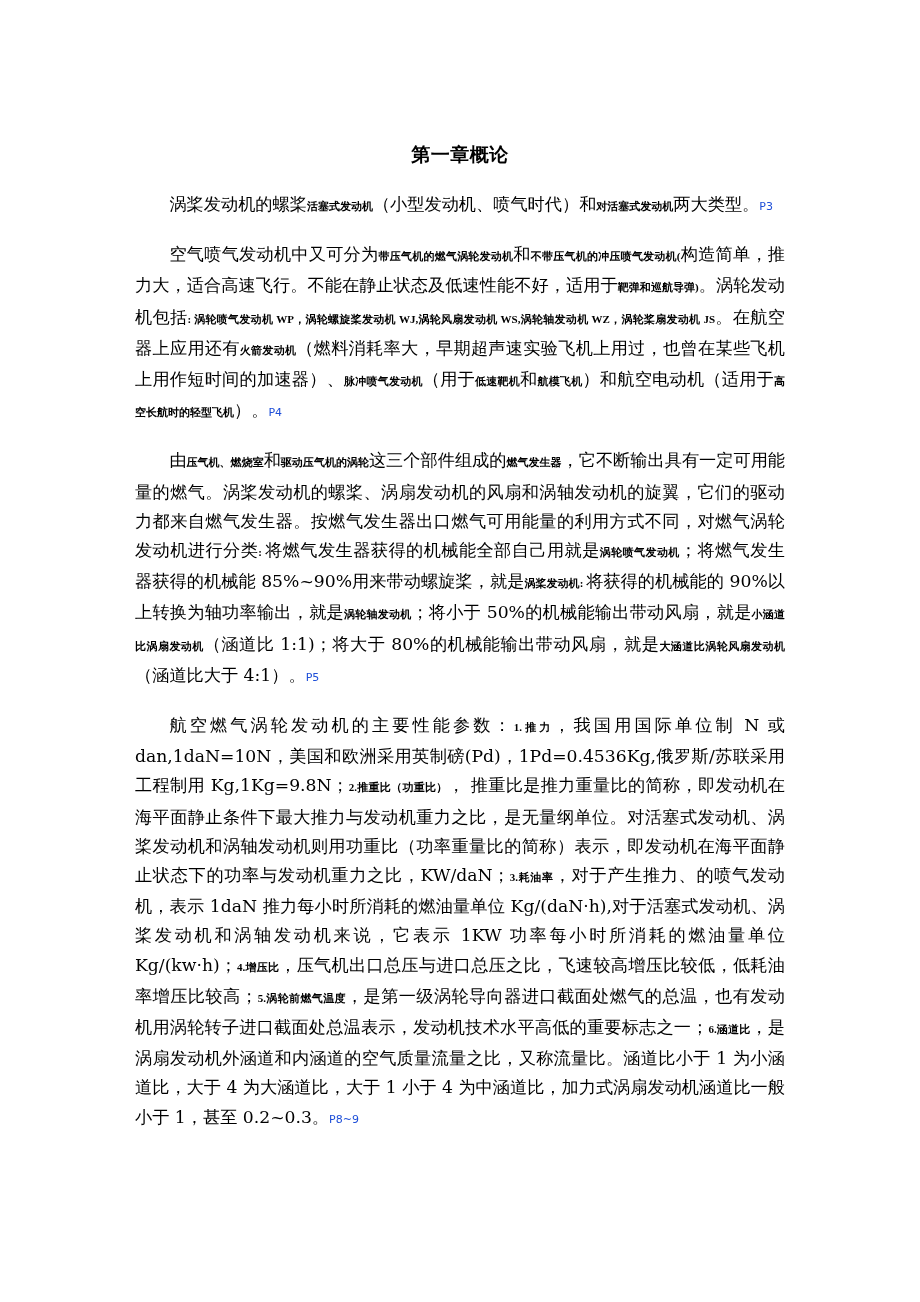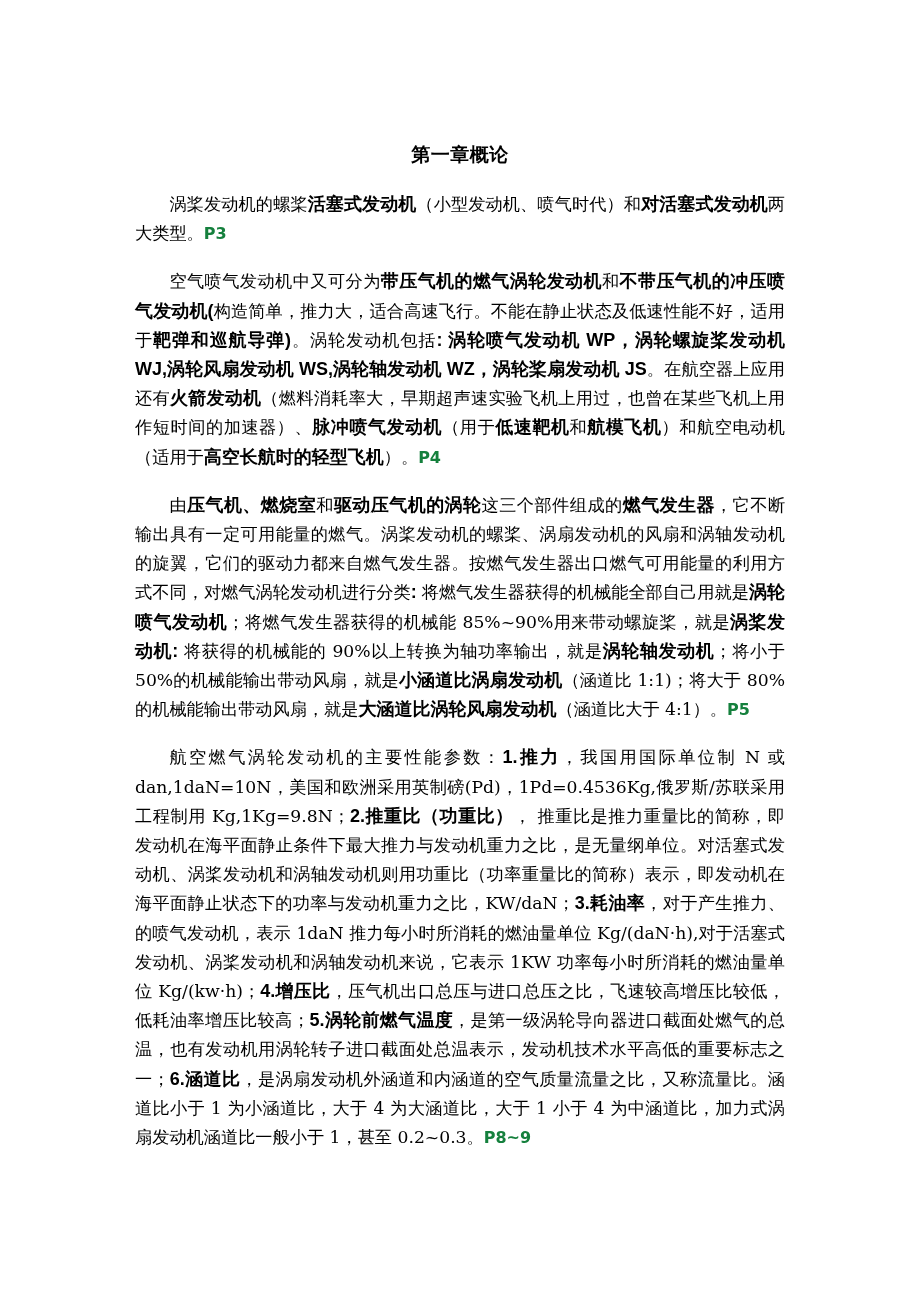--- a/index.html
+++ b/index.html
@@ -45,28 +45,28 @@
     text-align: justify;
     text-justify: inter-ideograph;
     margin: 0;
     text-indent: 2em;
     font-family: "DejaVu Serif", "Liberation Serif", serif;
   }
   .para.gap-lg { margin-top: 22px; }
   .para.gap-md { margin-top: 19px; }
   b, .b {
     font-weight: bold;
-    font-family: Liberation Sans, sans-serif;
-    font-size: 18px;
+    font-family: Liberation Serif, serif;
+    font-size: 11px;
   }
   .red {
-    color: #15803d;
-    font-weight: bold;
+    color: #1d4ed8;
+    font-weight: normal;
     font-family: "DejaVu Sans", "Liberation Sans", sans-serif;
-    font-size: 16px;
+    font-size: 11px;
   }
 </style>
 </head>
 <body>
 
 <div class="page">
   <div class="content">
 
     <h1 class="doc-title">第一章概论</h1>
 

